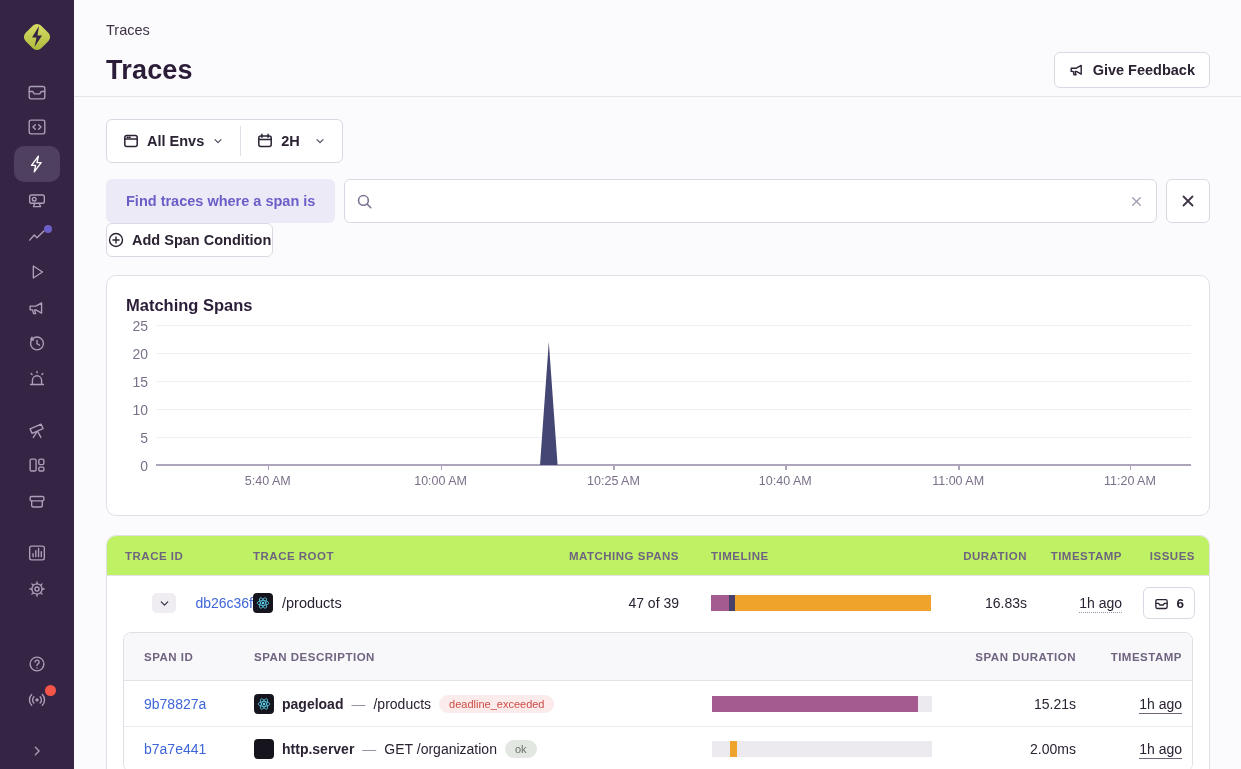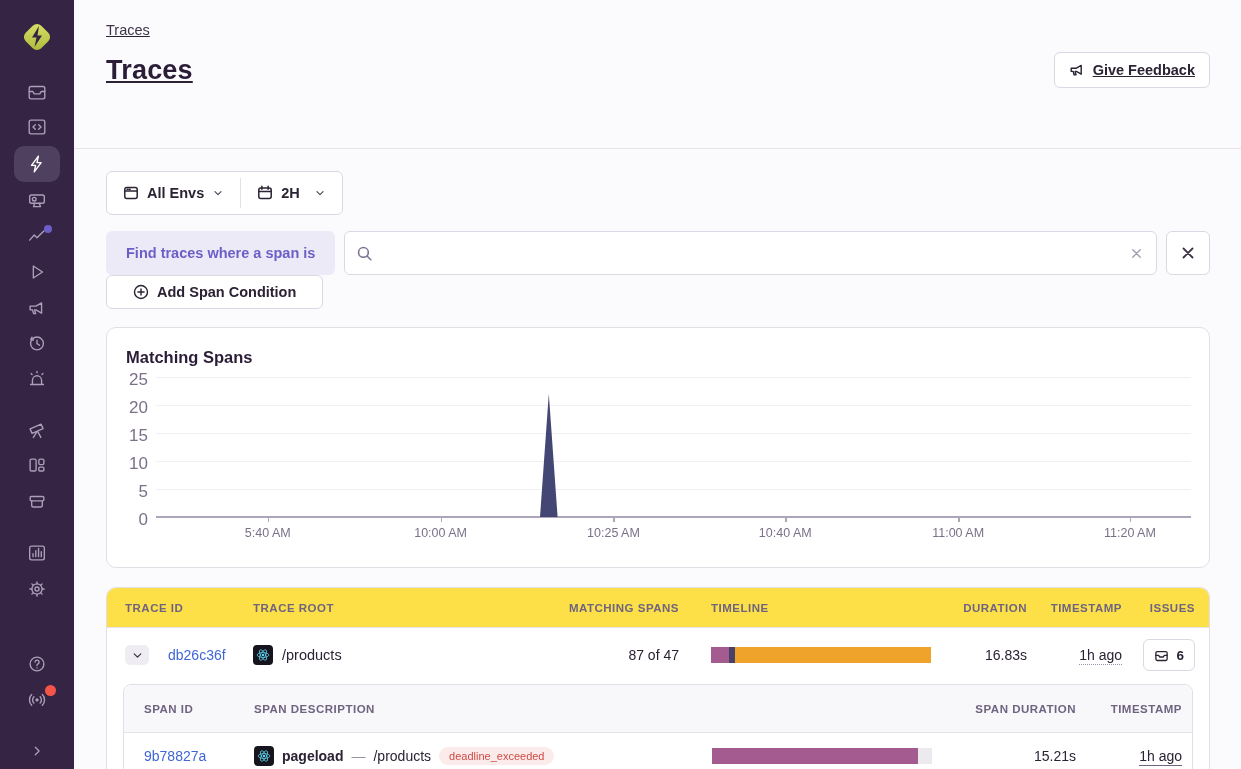--- a/index.html
+++ b/index.html
@@ -14,21 +14,21 @@
   .nav-item.active { background:#50405F; height:36px; color:#FFFFFF; }
   .nav-item svg { stroke:currentColor; fill:none; stroke-width:1.5; stroke-linecap:round; stroke-linejoin:round; }
   .mt-lg { margin-top:17px; }
   .mt-xl { margin-top:40px; }
   .dot { position:absolute; border-radius:50%; }
   .dot-purple { width:8px; height:8px; background:#6C5FC7; top:5px; right:8px; }
   .dot-red { width:11px; height:11px; background:#F55549; top:2px; right:4px; }
 
   
   .main { position:absolute; left:74px; top:0; width:1167px; height:769px; }
-  .page-header { padding:22px 31px 0 32px; height:149px; border-bottom:1px solid #E8E4EC;text-decoration:underline; }
+  .page-header { padding:22px 31px 0 32px; height:97px; border-bottom:1px solid #E8E4EC; }
   .breadcrumb { font-size:14.5px; color:#3E3446; }
   .title-row { display:flex; align-items:center; justify-content:space-between; margin-top:14px; }
   .page-title { font-size:27px; font-weight:700; color:#2B1D38; letter-spacing:.2px; }
   .btn { display:inline-flex; align-items:center; gap:8px; background:#fff; border:1px solid #DCD7E2; border-radius:6px; font-weight:600; color:#2B2233; font-family:inherit; cursor:pointer; }
   .btn svg { stroke:#2B2233; fill:none; stroke-width:1.4; stroke-linecap:round; stroke-linejoin:round; }
   .feedback-btn { height:36px; padding:0 14px; font-size:14.5px;gap:8px; }
 
   .content { padding:22px 31px 0 32px; }
 
   
@@ -44,44 +44,44 @@
   .search-box { flex:1; display:flex; align-items:center; height:44px; background:#fff; border:1px solid #DCD7E2; border-radius:6px; padding:0 12px 0 11px; }
   .search-box svg.mag { stroke:#7E7391; fill:none; stroke-width:1.5; stroke-linecap:round; }
   .token { margin-left:7px; display:inline-flex; border:1px solid #6E8AE5; border-radius:3px; padding:2px 4px; font-family:"DejaVu Sans Mono", monospace; font-size:12.5px; background:#FDFDFF; }
   .token .tkey { color:#2B2233; }
   .token .tval { color:#3B56CE; }
   .search-spacer { flex:1; }
   .clear-x { background:none; border:none; cursor:pointer; display:flex; }
   .clear-x svg { stroke:#A79DB3; stroke-width:1.5; stroke-linecap:round; }
   .close-btn { width:44px; height:44px; display:flex; align-items:center; justify-content:center; padding:0; }
   .close-btn svg { stroke:#3E3446; stroke-width:1.6; }
-  .add-cond-btn { height:34px; padding:0 26px; font-size:14.5px; margin-bottom:18px; }
+  .add-cond-btn { height:34px; padding:0 1px; font-size:14.5px; margin-bottom:18px; }
 
   
   .chart-panel { background:#fff; border:1px solid #E2DEE6; border-radius:10px; height:241px; padding:20px 18px 0 19px; margin-bottom:19px; }
   .chart-title { font-size:16.5px; font-weight:700; color:#2B1D38; margin-bottom:10px; }
   .chart-area { display:flex; }
   .y-axis { position:relative; width:22px; height:140px; flex:none; }
-  .ytick { position:absolute; right:0; font-size:17px; color:#7B7089; }
+  .ytick { position:absolute; right:0; font-size:14px; color:#7B7089; }
   .plot { position:relative; flex:1; height:140px; margin-left:8px; }
   .gridline { position:absolute; left:0; right:0; height:1px; background:#F1EFF4; }
   .axisline { position:absolute; left:0; right:0; top:139px; height:2px; background:#ADA5BB; }
   .series-svg { position:absolute; left:0; top:0; width:100%; height:100%; }
   .xtickmark { position:absolute; top:141px; width:1.5px; height:4px; background:#ADA5BB; }
   .x-axis { position:relative; height:30px; margin-left:30px; }
   .xtick { position:absolute; top:9px; transform:translateX(-50%); font-size:12.5px; color:#7B7089; white-space:nowrap; }
 
   
   .trace-panel { background:#fff; border:1px solid #E2DEE6; border-radius:10px 10px 0 0; border-bottom:none; overflow:hidden; }
   .trace-grid { display:grid; grid-template-columns:128px minmax(0,1fr) 122px 252px 96px 95px 73px; align-items:center; padding:0 14px 0 18px; }
-  .thead { height:40px; background:#fde047; border-bottom:1px solid #E6E2EA; }
+  .thead { height:40px; background:#bef264; border-bottom:1px solid #E6E2EA; }
   .th { font-size:11.5px; font-weight:700; color:#6F6480; letter-spacing:.5px; text-transform:uppercase; }
   .right { text-align:right; justify-self:end; }
   .trace-row { height:54px; font-size:14px; }
-  .idcell { display:flex; align-items:center; gap:19px; }
+  .idcell { display:flex; align-items:center; gap:19px;justify-content:flex-end; }
   .expander { width:24px; height:20px; border:none; border-radius:5px; background:#EFEDF2; display:flex; align-items:center; justify-content:center; cursor:pointer; flex:none; }
   .expander svg { stroke:#3E3446; stroke-width:1.6; fill:none; stroke-linecap:round; stroke-linejoin:round; }
   .link { color:#3E66D9; text-decoration:none; cursor:pointer; }
   .rootcell { display:flex; align-items:center; gap:9px; font-size:14.5px; color:#2B2233; }
   .plat { width:20px; height:20px; border-radius:4px; background:#16151D; display:flex; align-items:center; justify-content:center; flex:none; }
   .tl-track { position:relative; width:220px; height:16px; margin-left:32px; background:transparent; }
   .tl-track.gray { background:#ECEAEE; }
   .tl-seg { position:absolute; top:0; height:100%; }
   .ts { border-bottom:1px dotted #9C92A8; padding-bottom:1px; }
   .ts-solid { border-bottom:1px solid #6F647C; padding-bottom:1px; }
@@ -367,21 +367,21 @@
                 <circle cx="12" cy="12" r="2.2" fill="#5FD6F2"></circle>
                 <g fill="none" stroke="#5FD6F2" stroke-width="1.3">
                   <ellipse cx="12" cy="12" rx="10" ry="4.2"></ellipse>
                   <ellipse cx="12" cy="12" rx="10" ry="4.2" transform="rotate(60 12 12)"></ellipse>
                   <ellipse cx="12" cy="12" rx="10" ry="4.2" transform="rotate(120 12 12)"></ellipse>
                 </g>
               </svg>
             </span>
             <span>/products</span>
           </div>
-          <div class="right">87 of 47</div>
+          <div class="right">47 of 39</div>
           <div>
               <div class="tl-track">
                 <div class="tl-seg" style="left: 0%; width: 8.2%; background: rgb(163, 91, 144);"></div>
                 <div class="tl-seg" style="left: 8.2%; width: 2.7%; background: rgb(71, 65, 105);"></div>
                 <div class="tl-seg" style="left: 10.9%; width: 89.1%; background: rgb(240, 163, 43);"></div>
               </div>
             </div>
           <div class="right">16.83s</div>
           <div class="right"><span class="ts">1h ago</span></div>
           <div class="right">

